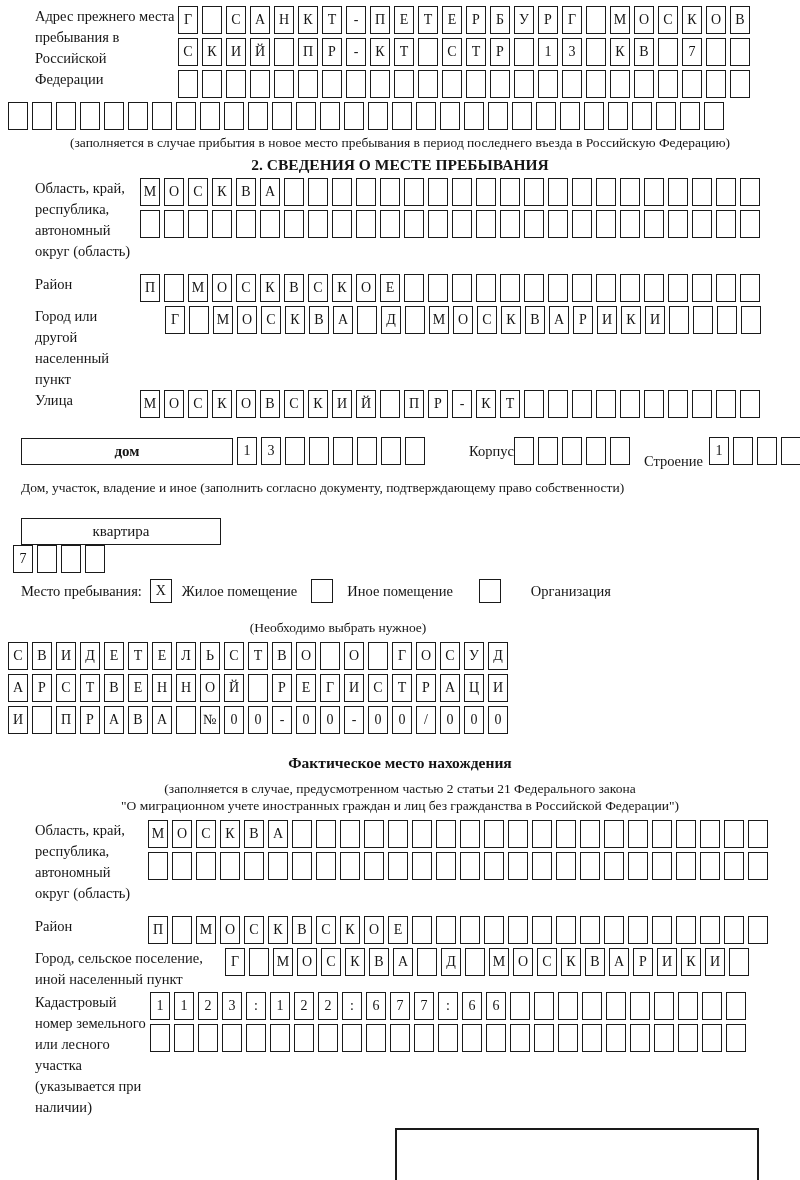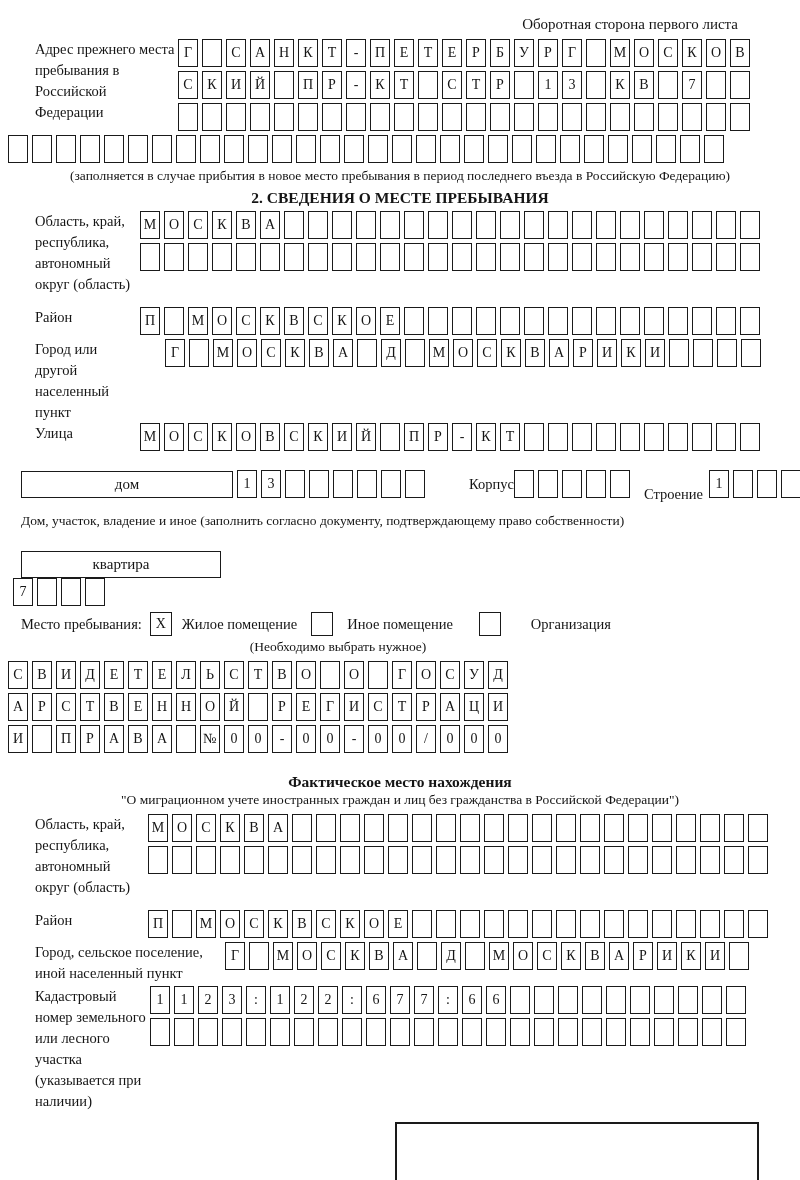--- a/index.html
+++ b/index.html
@@ -21,21 +21,20 @@
   .inline-label{font-size:14.5px;line-height:30px;white-space:nowrap;}
   .chk{width:22px;height:24px;border:1.6px solid #1a1a1a;display:flex;align-items:center;
        justify-content:center;font-size:14px;flex-shrink:0;box-sizing:border-box;}
   .stamp-box{border:2px solid #1a1a1a;box-sizing:border-box;background:#fff;}
 </style>
 </head>
 <body>
 
 <div class="page">
 
-  <div class="back-note">Оборотная сторона первого листа</div>
 
   <div class="frow" style="margin-top:6px;">
     <div class="label" style="width:170px;">Адрес прежнего места пребывания в Российской Федерации</div>
     <div>
       <div class="cellrow">
           <div class="cell">Г</div>
           <div class="cell"></div>
           <div class="cell">С</div>
           <div class="cell">А</div>
           <div class="cell">Н</div>
@@ -300,21 +299,21 @@
         <div class="cell"></div>
         <div class="cell"></div>
         <div class="cell"></div>
         <div class="cell"></div>
         <div class="cell"></div>
         <div class="cell"></div>
       </div>
   </div>
 
   <div class="frow" style="margin-top:4px;align-items:center;">
-    <div class="wide-box" style="width:212px;margin-left:13px;">дом</div>
+    <div class="wide-box" style="width:212px;margin-left:13px;font-weight:bold;">дом</div>
     <div class="cellrow" style="margin:0 0 0 4px;">
         <div class="cell">1</div>
         <div class="cell">3</div>
         <div class="cell"></div>
         <div class="cell"></div>
         <div class="cell"></div>
         <div class="cell"></div>
         <div class="cell"></div>
         <div class="cell"></div>
       </div>
@@ -348,21 +347,21 @@
 
   <div class="frow" style="margin-top:6px;align-items:center;">
     <div class="inline-label" style="margin-left:13px;line-height:24px;">Место пребывания:</div>
     <div class="chk" style="margin-left:8px;">X</div>
     <div class="inline-label" style="margin-left:10px;line-height:24px;">Жилое помещение</div>
     <div class="chk" style="margin-left:14px;"></div>
     <div class="inline-label" style="margin-left:14px;line-height:24px;">Иное помещение</div>
     <div class="chk" style="margin-left:26px;"></div>
     <div class="inline-label" style="margin-left:30px;line-height:24px;">Организация</div>
   </div>
-  <div class="caption" style="margin-top:2px;margin-left:150px;width:360px;text-align:center;">(Необходимо выбрать нужное)</div>
+  <div class="caption" style="margin-top:16px;margin-left:150px;width:360px;text-align:center;">(Необходимо выбрать нужное)</div>
 
   <div class="frow" style="margin-top:6px;">
     <div>
       <div class="cellrow">
           <div class="cell">С</div>
           <div class="cell">В</div>
           <div class="cell">И</div>
           <div class="cell">Д</div>
           <div class="cell">Е</div>
           <div class="cell">Т</div>
@@ -425,20 +424,21 @@
           <div class="cell">0</div>
           <div class="cell">/</div>
           <div class="cell">0</div>
           <div class="cell">0</div>
           <div class="cell">0</div>
         </div>
     </div>
   </div>
 
   <div class="h-bold" style="width:784px;margin-top:16px;">Фактическое место нахождения</div>
+  <div class="caption center" style="width:784px;margin-top:8px;">(заполняется в случае, предусмотренном частью 2 статьи 21 Федерального закона</div>
   <div class="caption center" style="width:784px;">"О миграционном учете иностранных граждан и лиц без гражданства в Российской Федерации")</div>
 
   <div class="frow" style="margin-top:6px;">
     <div class="label" style="width:140px;">Область, край, республика, автономный округ (область)</div>
     <div>
       <div class="cellrow">
           <div class="cell">М</div>
           <div class="cell">О</div>
           <div class="cell">С</div>
           <div class="cell">К</div>

